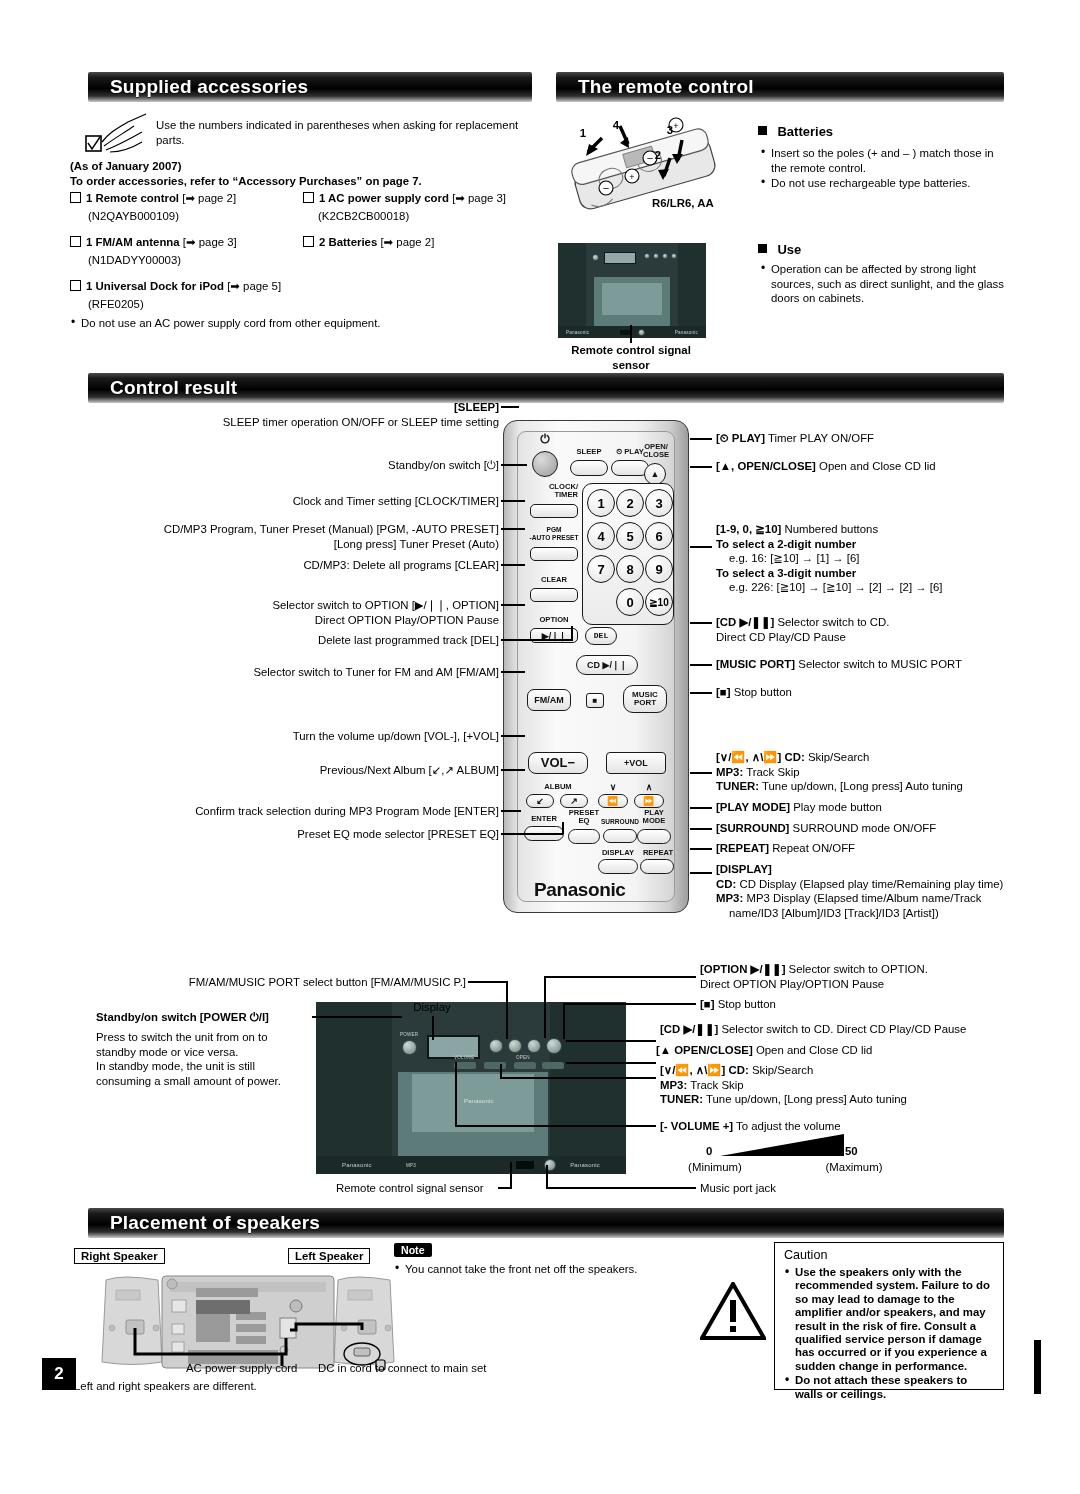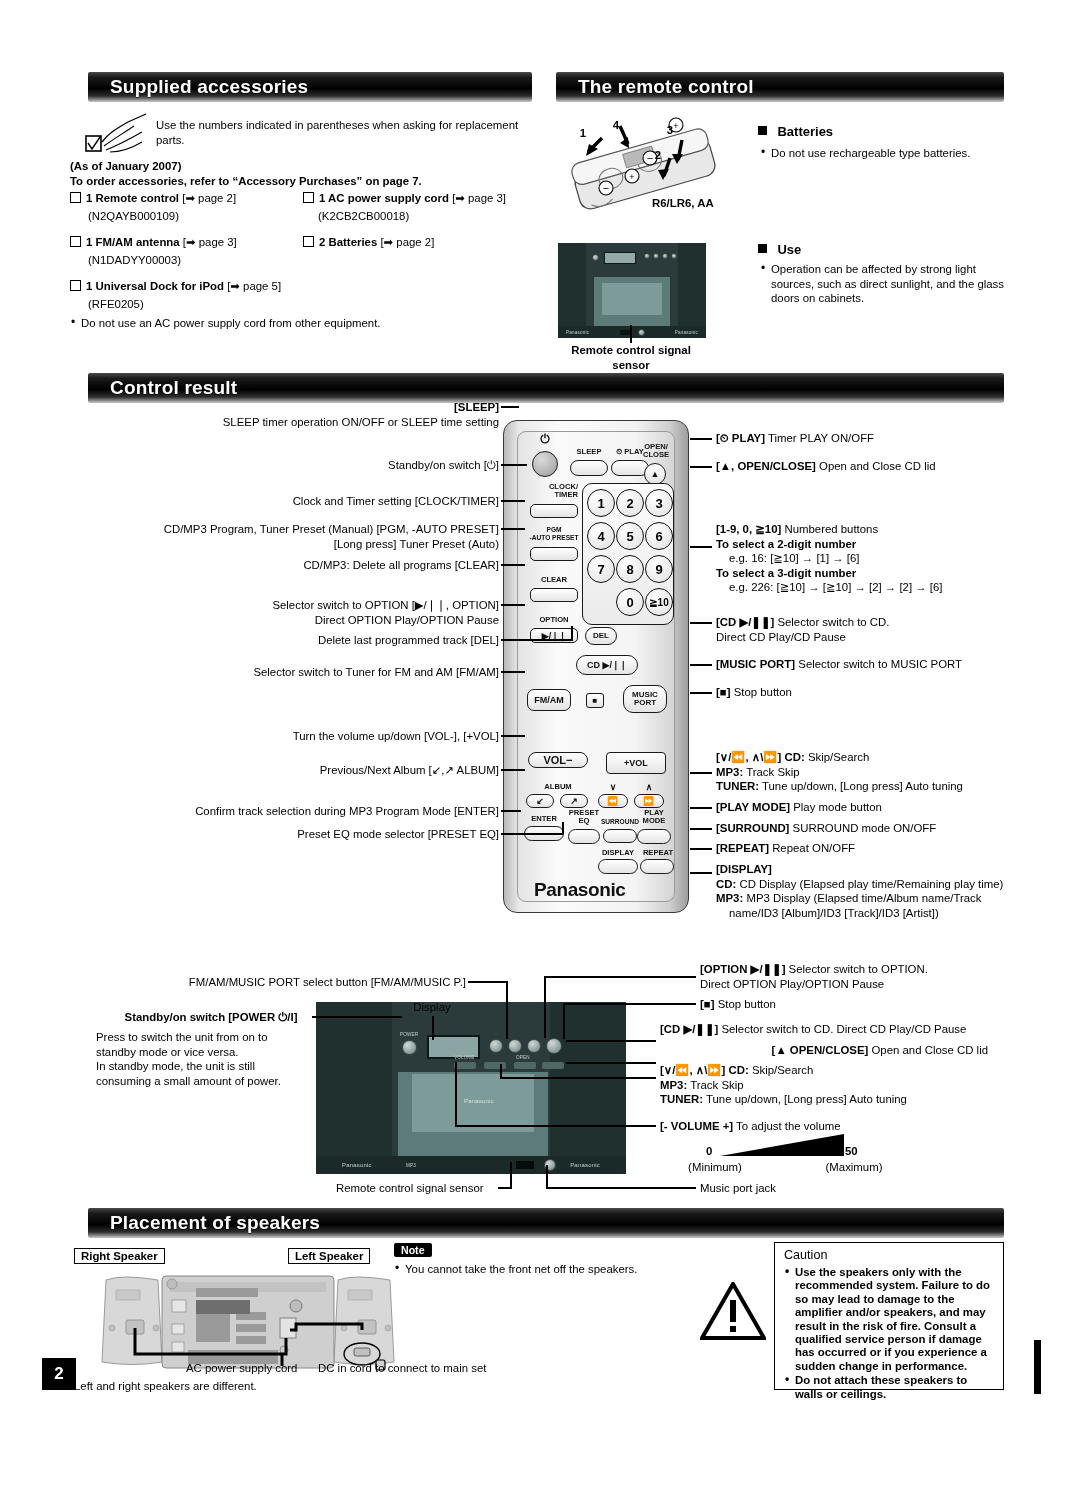--- a/index.html
+++ b/index.html
@@ -257,20 +257,21 @@
 </div>
 <div class="ln lnv" style="left:630px;top:325px;height:18px;"></div>
 <div class="txt b c" style="left:556px; top:343px; width:150px;">Remote control signal sensor</div>
 
 <div style="position:absolute;left:758px;top:122px;">
   <span style="display:inline-block;width:9px;height:9px;background:#000;vertical-align:1px;margin-right:6px;"></span>
   <span class="b" style="font-size:13px;">Batteries</span>
 </div>
 <div class="txt" style="left:760px;top:146px;width:244px;">
   <ul class="bul">
+    <li>Insert so the poles (+ and – ) match those in the remote control.</li>
     <li>Do not use rechargeable type batteries.</li>
   </ul>
 </div>
 
 <div style="position:absolute;left:758px;top:240px;">
   <span style="display:inline-block;width:9px;height:9px;background:#000;vertical-align:1px;margin-right:6px;"></span>
   <span class="b" style="font-size:13px;">Use</span>
 </div>
 <div class="txt" style="left:760px;top:262px;width:248px;">
   <ul class="bul">
@@ -305,21 +306,21 @@
   <div class="btn soft" style="left:26px; top:126px; width:48px; height:14px;"></div>
   <div class="blabel" style="left:21px; top:105px; width:58px; white-space:pre-line; font-size:6.6px;">PGM
 -AUTO PRESET</div>
 
   <div class="btn soft" style="left:26px; top:167px; width:48px; height:14px;"></div>
   <div class="blabel" style="left:26px; top:155px; width:48px;">CLEAR</div>
 
   <div class="btn soft" style="left:26px; top:207px; width:48px; height:15px; font-size:9px;">▶/❘❘</div>
   <div class="blabel" style="left:26px; top:195px; width:48px;">OPTION</div>
 
-  <div class="btn pill" style="left:81px; top:206px; width:32px; height:18px; font-size:8px;">DEL</div>
+  <div class="btn pill" style="left:81px; top:206px; width:32px; height:18px; font-size:8px;font-family:Liberation Mono, monospace;">DEL</div>
 
   <div class="numkeys" style="left:78px; top:62px; width:92px; height:142px;"></div>
   <div class="numbtn" style="left:83px; top:68px;">1</div>
   <div class="numbtn" style="left:112px; top:68px;">2</div>
   <div class="numbtn" style="left:141px; top:68px;">3</div>
   <div class="numbtn" style="left:83px; top:101px;">4</div>
   <div class="numbtn" style="left:112px; top:101px;">5</div>
   <div class="numbtn" style="left:141px; top:101px;">6</div>
   <div class="numbtn" style="left:83px; top:134px;">7</div>
   <div class="numbtn" style="left:112px; top:134px;">8</div>
@@ -329,21 +330,21 @@
 
   <div class="btn pill" style="left:72px; top:234px; width:62px; height:20px; font-size:9px;">CD ▶/❘❘</div>
 
   <div class="btn" style="left:23px; top:268px; width:44px; height:22px; border-radius:7px; font-size:9px;">FM/AM</div>
 
   <div class="btn" style="left:82px; top:272px; width:18px; height:15px; border-radius:3px; font-size:8px;">■</div>
 
   <div class="btn" style="left:119px; top:264px; width:44px; height:28px; border-radius:10px; font-size:8px; white-space:pre-line;">MUSIC
 PORT</div>
 
-  <div class="btn" style="left:24px; top:331px; width:60px; height:16px; border-radius:8px; font-size:11px;">VOL−</div>
+  <div class="btn" style="left:24px; top:331px; width:60px; height:22px; border-radius:8px; font-size:13px;">VOL−</div>
   <div class="btn" style="left:102px; top:331px; width:60px; height:22px; border-radius:4px; font-size:9px;">+VOL</div>
 
   <div class="blabel" style="left:24px; top:362px; width:60px;">ALBUM</div>
   <div class="btn pill" style="left:22px; top:373px; width:28px; height:14px; font-size:9px;">↙</div>
   <div class="btn pill" style="left:56px; top:373px; width:28px; height:14px; font-size:9px;">↗</div>
 
   <div class="blabel" style="left:96px; top:362px; width:26px; font-size:9px;">∨</div>
   <div class="blabel" style="left:132px; top:362px; width:26px; font-size:9px;">∧</div>
   <div class="btn pill" style="left:94px; top:373px; width:30px; height:14px; font-size:9px;">⏪</div>
   <div class="btn pill" style="left:130px; top:373px; width:30px; height:14px; font-size:9px;">⏩</div>
@@ -504,21 +505,21 @@
   <div class="knob" style="left:228px;bottom:3px;width:12px;height:12px;"></div>
 </div>
 
 <div class="txt r" style="left:120px;top:975px;width:346px;">FM/AM/MUSIC PORT select button [FM/AM/MUSIC P.]</div>
 <div class="ln lnh" style="left:468px;top:981px;width:40px;"></div>
 <div class="ln lnv" style="left:506px;top:981px;height:58px;"></div>
 
 <div class="txt c" style="left:400px;top:1000px;width:64px;">Display</div>
 <div class="ln lnv" style="left:432px;top:1016px;height:24px;"></div>
 
-<div class="txt b" style="left:96px;top:1010px;width:230px;text-align:center;">Standby/on switch [POWER ⏻/I]</div>
+<div class="txt b" style="left:96px;top:1010px;width:230px;">Standby/on switch [POWER ⏻/I]</div>
 <div class="ln lnh" style="left:312px;top:1016px;width:90px;"></div>
 <div class="txt" style="left:96px;top:1030px;width:212px; white-space:pre-line;">Press to switch the unit from on to standby mode or vice versa.
 In standby mode, the unit is still consuming a small amount of power.</div>
 
 <div class="txt" style="left:336px;top:1181px;width:160px;">Remote control signal sensor</div>
 <div class="ln lnh" style="left:498px;top:1187px;width:14px;"></div>
 <div class="ln lnv" style="left:510px;top:1162px;height:26px;"></div>
 
 <div class="txt" style="left:700px;top:962px;width:305px;">
   <div><span class="b">[OPTION ▶/❚❚]</span> <span>Selector switch to OPTION.</span></div>
@@ -531,21 +532,21 @@
   <span class="b">[■]</span> <span>Stop button</span>
 </div>
 <div class="ln lnh" style="left:563px;top:1003px;width:133px;"></div>
 <div class="ln lnv" style="left:563px;top:1003px;height:36px;"></div>
 
 <div class="txt" style="left:660px;top:1022px;width:348px;">
   <span class="b">[CD ▶/❚❚]</span> <span>Selector switch to CD. Direct CD Play/CD Pause</span>
 </div>
 <div class="ln lnh" style="left:566px;top:1040px;width:90px;"></div>
 
-<div class="txt" style="left:640px;top:1043px;width:348px;text-align:right;">
+<div class="txt" style="left:656px;top:1043px;width:348px;">
   <span class="b">[▲ OPEN/CLOSE]</span> <span>Open and Close CD lid</span>
 </div>
 <div class="ln lnh" style="left:566px;top:1062px;width:90px;"></div>
 
 <div class="txt" style="left:660px;top:1063px;width:348px;">
   <div><span class="b">[∨/⏪, ∧\⏩] CD:</span> <span>Skip/Search</span></div>
   <div><span class="b">MP3:</span> <span>Track Skip</span></div>
   <div><span class="b">TUNER:</span> <span>Tune up/down, [Long press] Auto tuning</span></div>
 </div>
 <div class="ln lnh" style="left:500px;top:1077px;width:156px;"></div>

